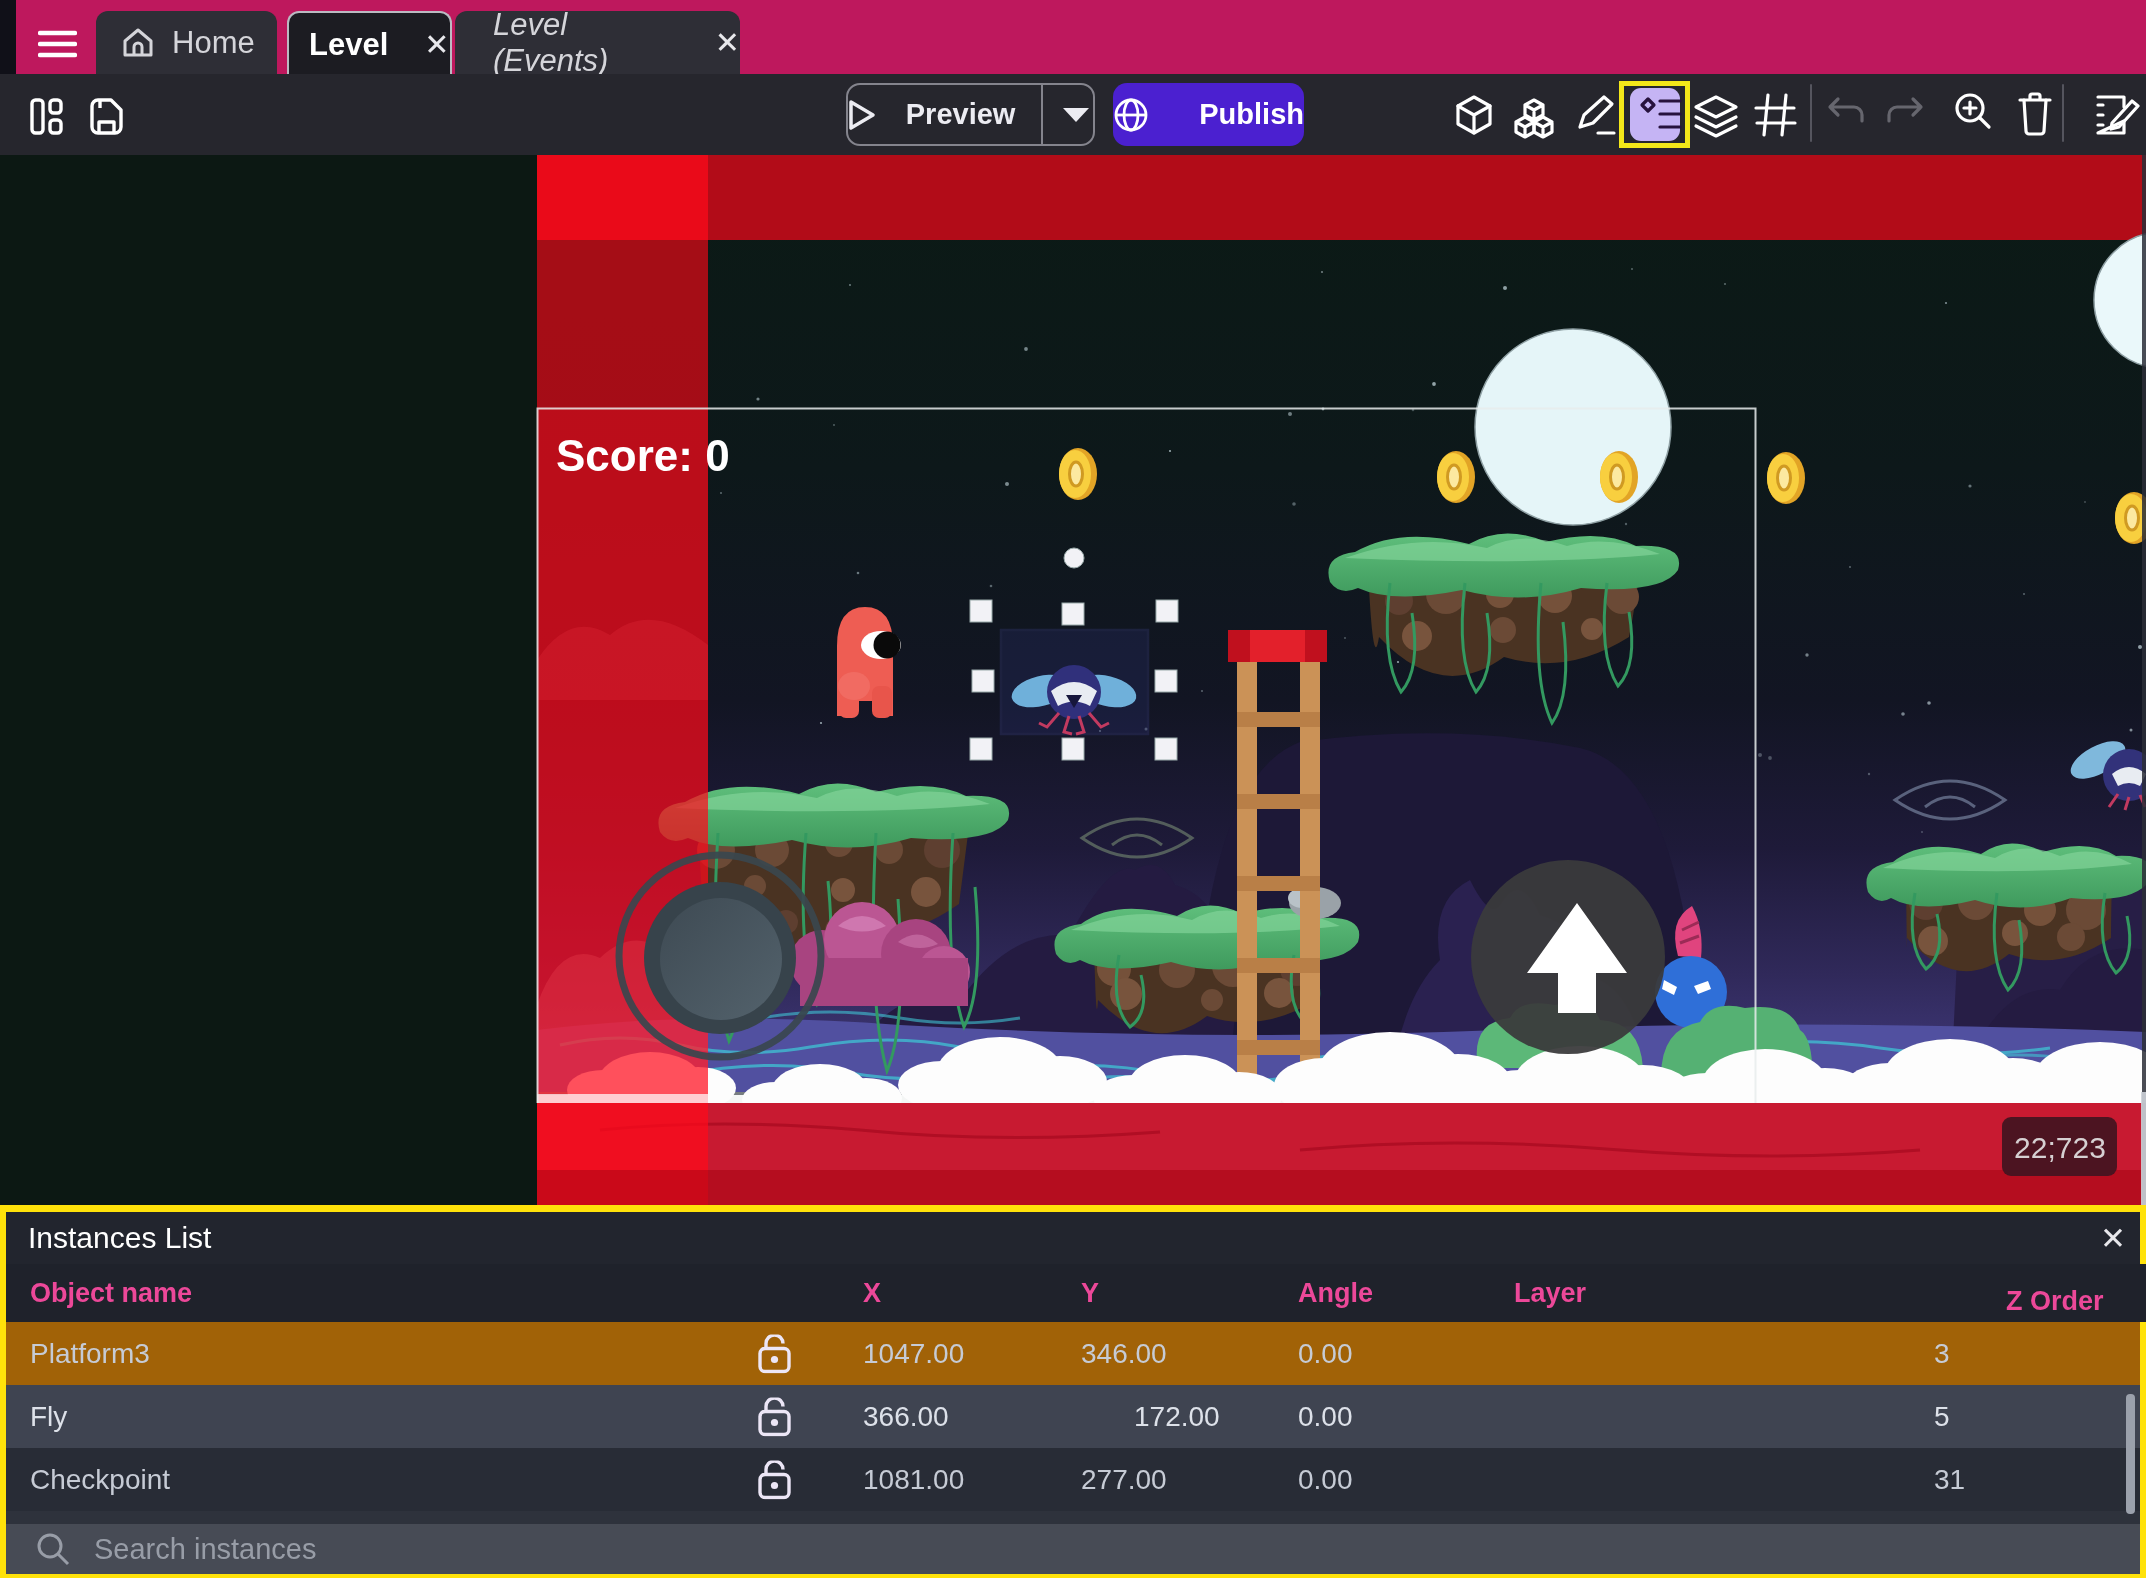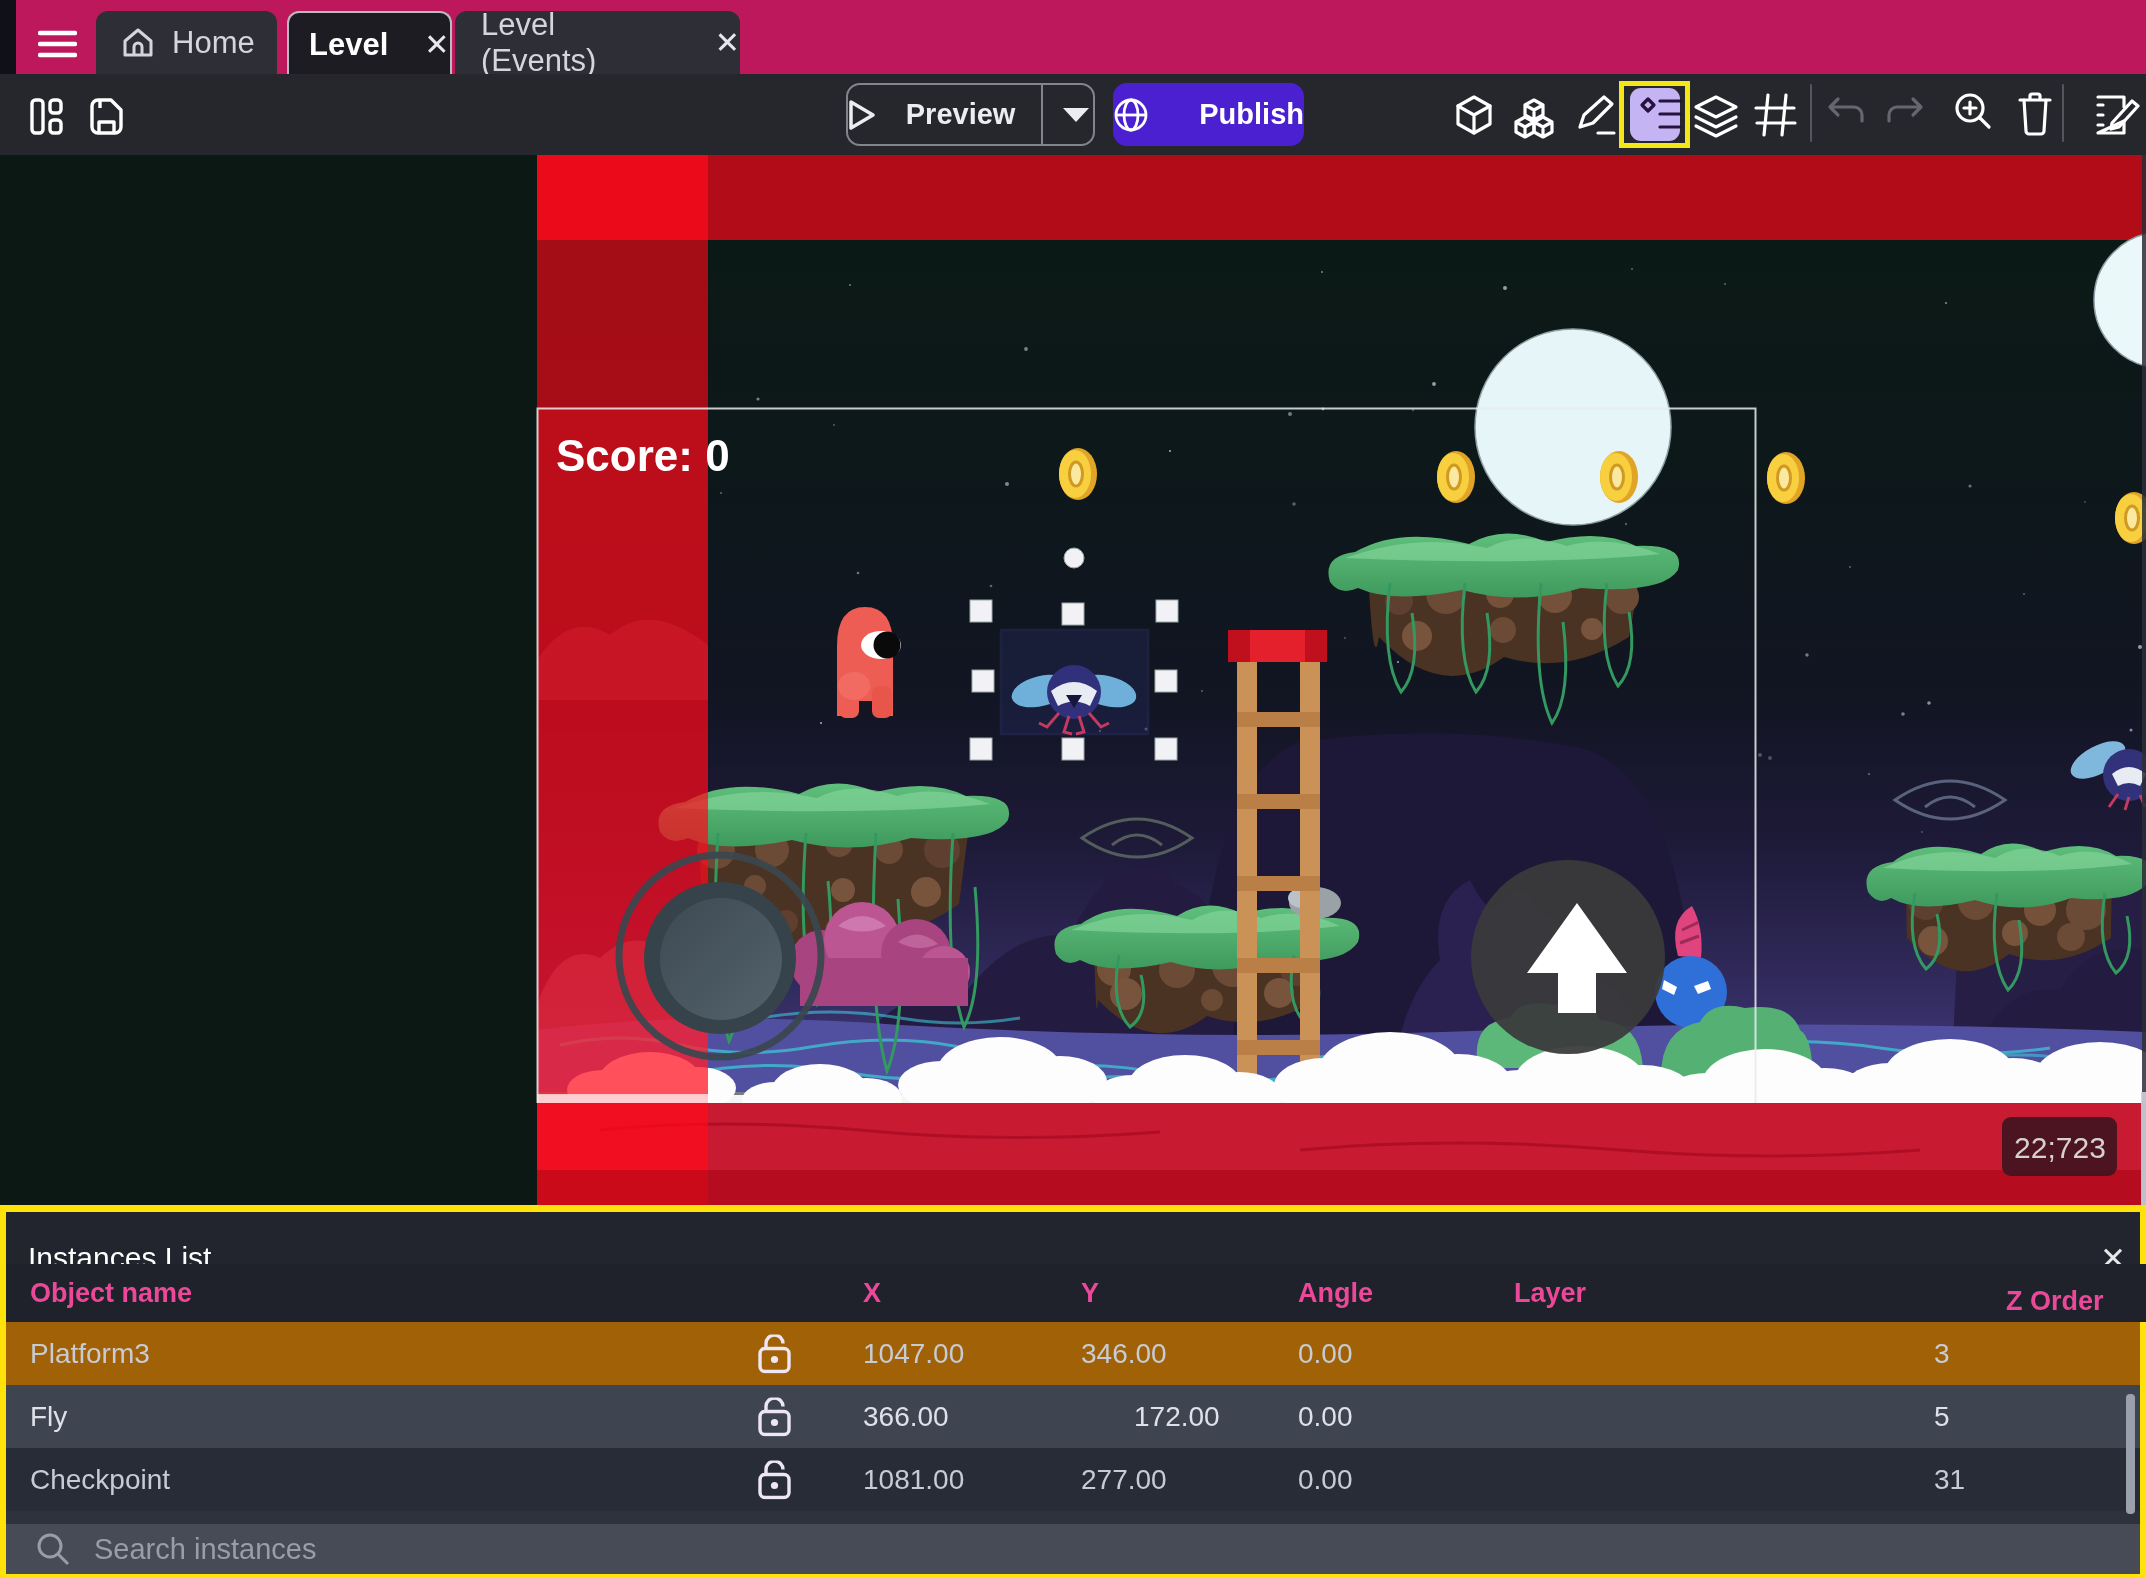--- a/index.html
+++ b/index.html
@@ -42,21 +42,21 @@
       <path d="M3 13 L16 2 L29 13 L29 27 L3 27 Z" fill="none" stroke="#d5d5da" stroke-width="3" stroke-linejoin="round"></path>
       <path d="M12 27 L12 19 a4 4 0 0 1 8 0 L20 27" fill="none" stroke="#d5d5da" stroke-width="3"></path>
     </svg>
     <span style="margin-left:18px">Home</span>
   </div>
   <div class="tab" id="tabLevel" style="left:271px;width:161px;">
     <span style="margin-left:20px;font-weight:bold;">Level</span>
     <span class="tabx" style="margin-left:36px;">✕</span>
   </div>
   <div class="tab" id="tabEvents" style="left:439px;width:285px;">
-    <span style="margin-left:26px;">Level (Events)</span>
+    <span style="margin-left:38px;font-style:italic;">Level (Events)</span>
     <span class="tabx" style="margin-left:36px;">✕</span>
   </div>
 </div>
 
 <div class="abs" id="toolbar">
 
   <svg class="abs" style="left:30px;top:24px" width="33" height="37" viewBox="0 0 33 37">
     <g fill="none" stroke="#fff" stroke-width="3.4">
       <rect x="2" y="2" width="11" height="33" rx="3.5"></rect>
       <rect x="20" y="2" width="11" height="13" rx="3.5"></rect>
@@ -503,21 +503,21 @@
       <rect x="2002" y="1117" width="115" height="59" rx="9" fill="#471420" opacity="0.96"></rect>
       <text x="2060" y="1158" font-family="Liberation Sans, sans-serif" font-size="30" fill="#d6d0d2" text-anchor="middle">22;723</text>
     </g>
 <rect x="2142" y="155" width="4" height="1050" fill="#2b2e37" opacity="0.85"></rect>
 <rect x="2141" y="1092" width="5" height="113" fill="#cdd1d8" opacity="0.9"></rect>
 </svg>
 
 <div class="abs" id="panel">
   <div class="yl" style="left:0"></div>
     <div class="yl" style="right:0"></div>
-  <div class="prow" style="top:0;height:52px;margin-top:20px;">
+  <div class="prow" style="top:0;height:52px;">
     <span class="cell" style="left:22px;color:#fff;font-size:30px;">Instances List</span>
     <span class="cell" style="left:2094px;color:#e8e8ec;font-size:31px;">✕</span>
   </div>
   <div class="prow" style="top:52px;height:58px;background:#1f222b;font-weight:bold;color:#ec4899;font-size:27px;padding-left:24px;">
     <span class="cell" style="left:24px;">Object name</span>
     <span class="cell" style="left:857px;">X</span>
     <span class="cell" style="left:1075px;">Y</span>
     <span class="cell" style="left:1292px;">Angle</span>
     <span class="cell" style="left:1508px;">Layer</span>
     <span class="cell" style="left:2000px;margin-top:8px;">Z Order</span>

